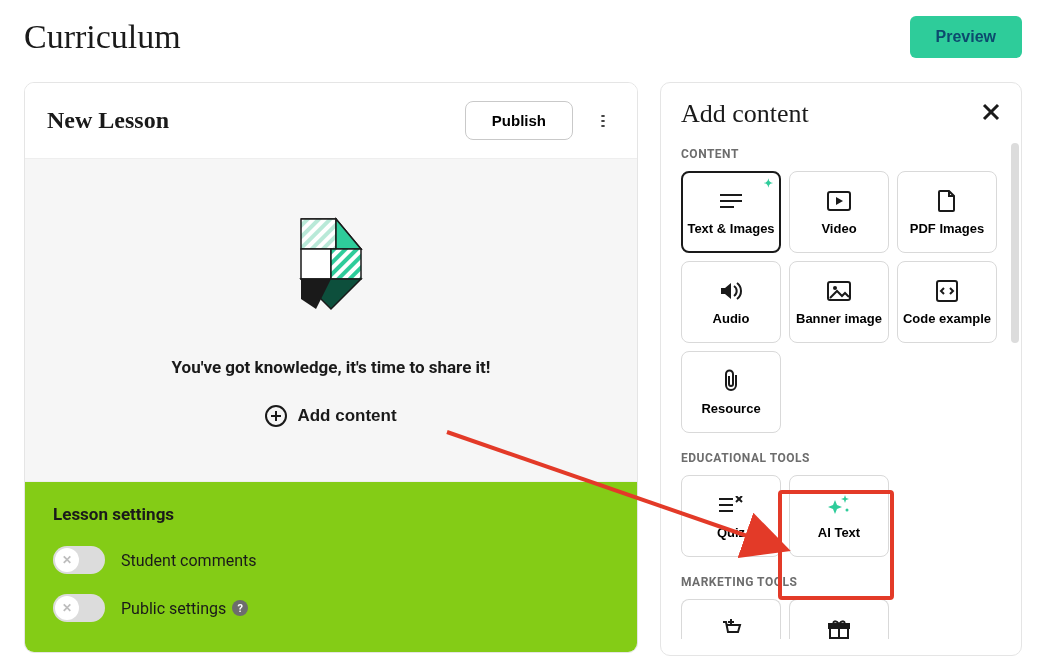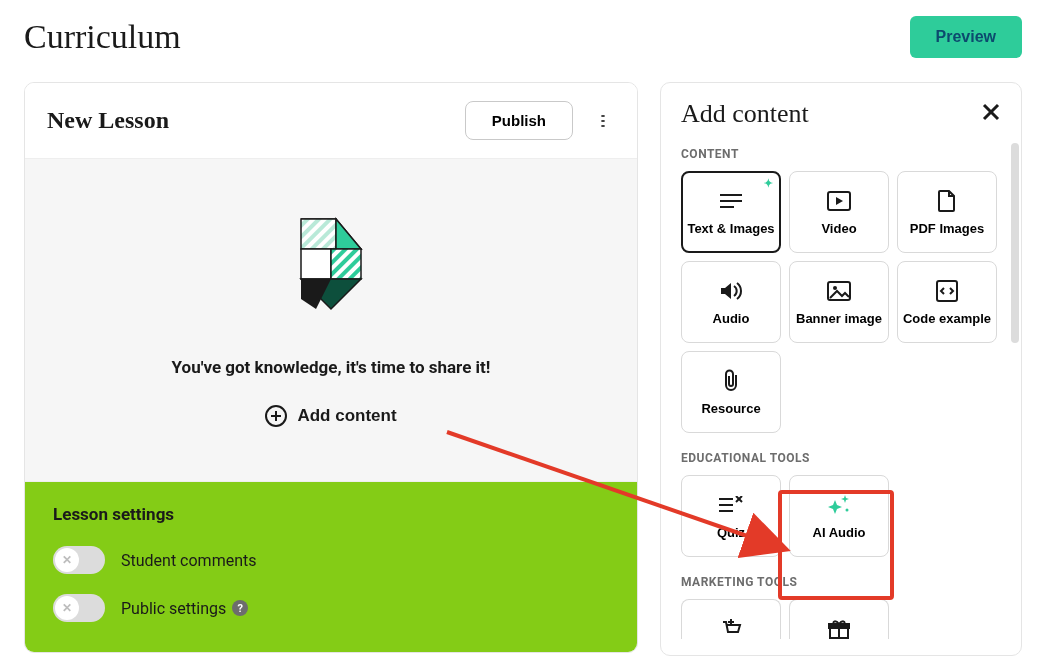--- a/index.html
+++ b/index.html
@@ -456,21 +456,21 @@
           <span>Quiz</span>
         </button>
         <button class="tile">
           <span class="tile-icon sparkles">
             <svg width="28" height="22" viewBox="0 0 28 22">
               <path d="M8 11 L10 6 L12 11 L17 13 L12 15 L10 20 L8 15 L3 13 Z" fill="#2ecc9a"></path>
               <path d="M19 4 L20 1 L21 4 L24 5 L21 6 L20 9 L19 6 L16 5 Z" fill="#2ecc9a"></path>
               <circle cx="22" cy="16" r="1.5" fill="#2ecc9a"></circle>
             </svg>
           </span>
-          <span>AI Audio</span>
+          <span>AI Text</span>
         </button>
       </div>
 
       <div class="section-label">MARKETING TOOLS</div>
       <div class="tile-grid" style="margin-bottom:0;">
         <button class="tile" style="height:40px; border-bottom:none; border-bottom-left-radius:0; border-bottom-right-radius:0; justify-content:flex-end; padding-bottom:0; overflow:hidden;">
           <span class="tile-icon" style="margin-top:18px;">
             <svg width="22" height="20" viewBox="0 0 22 20">
                 <path d="M3 3 h3 l2 10 h10 l2 -7 h-13" fill="none" stroke="#1a1a1a" stroke-width="2"></path>
                 <line x1="11" y1="0" x2="11" y2="6" stroke="#1a1a1a" stroke-width="2"></line>

